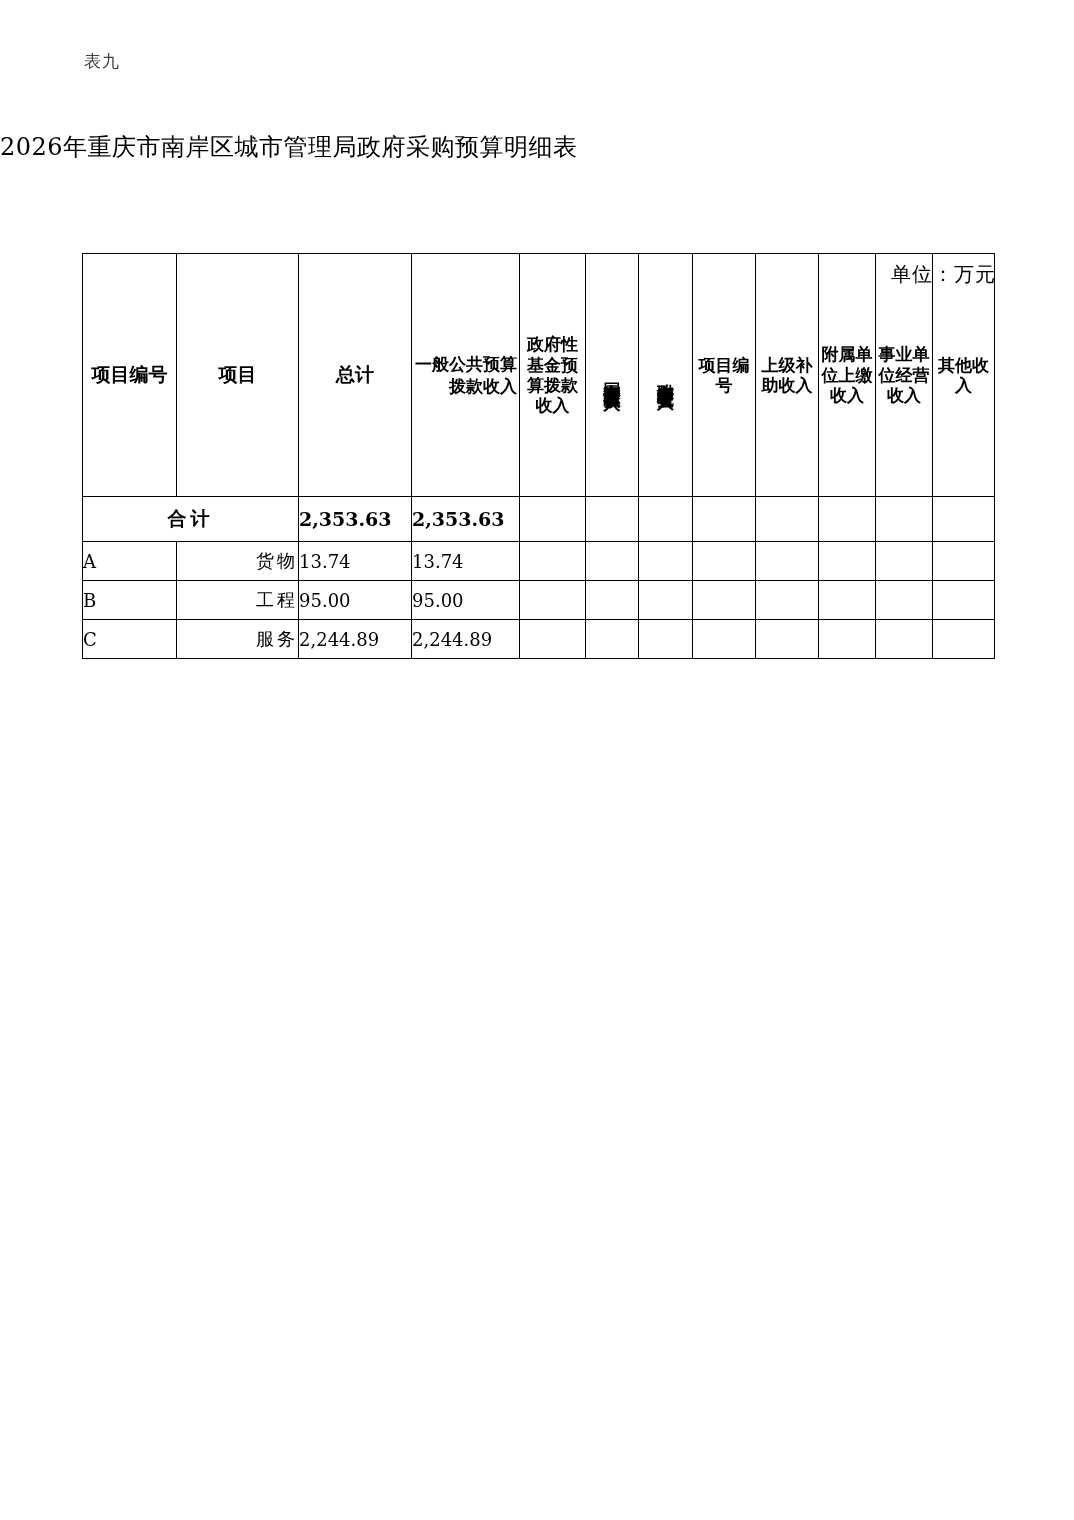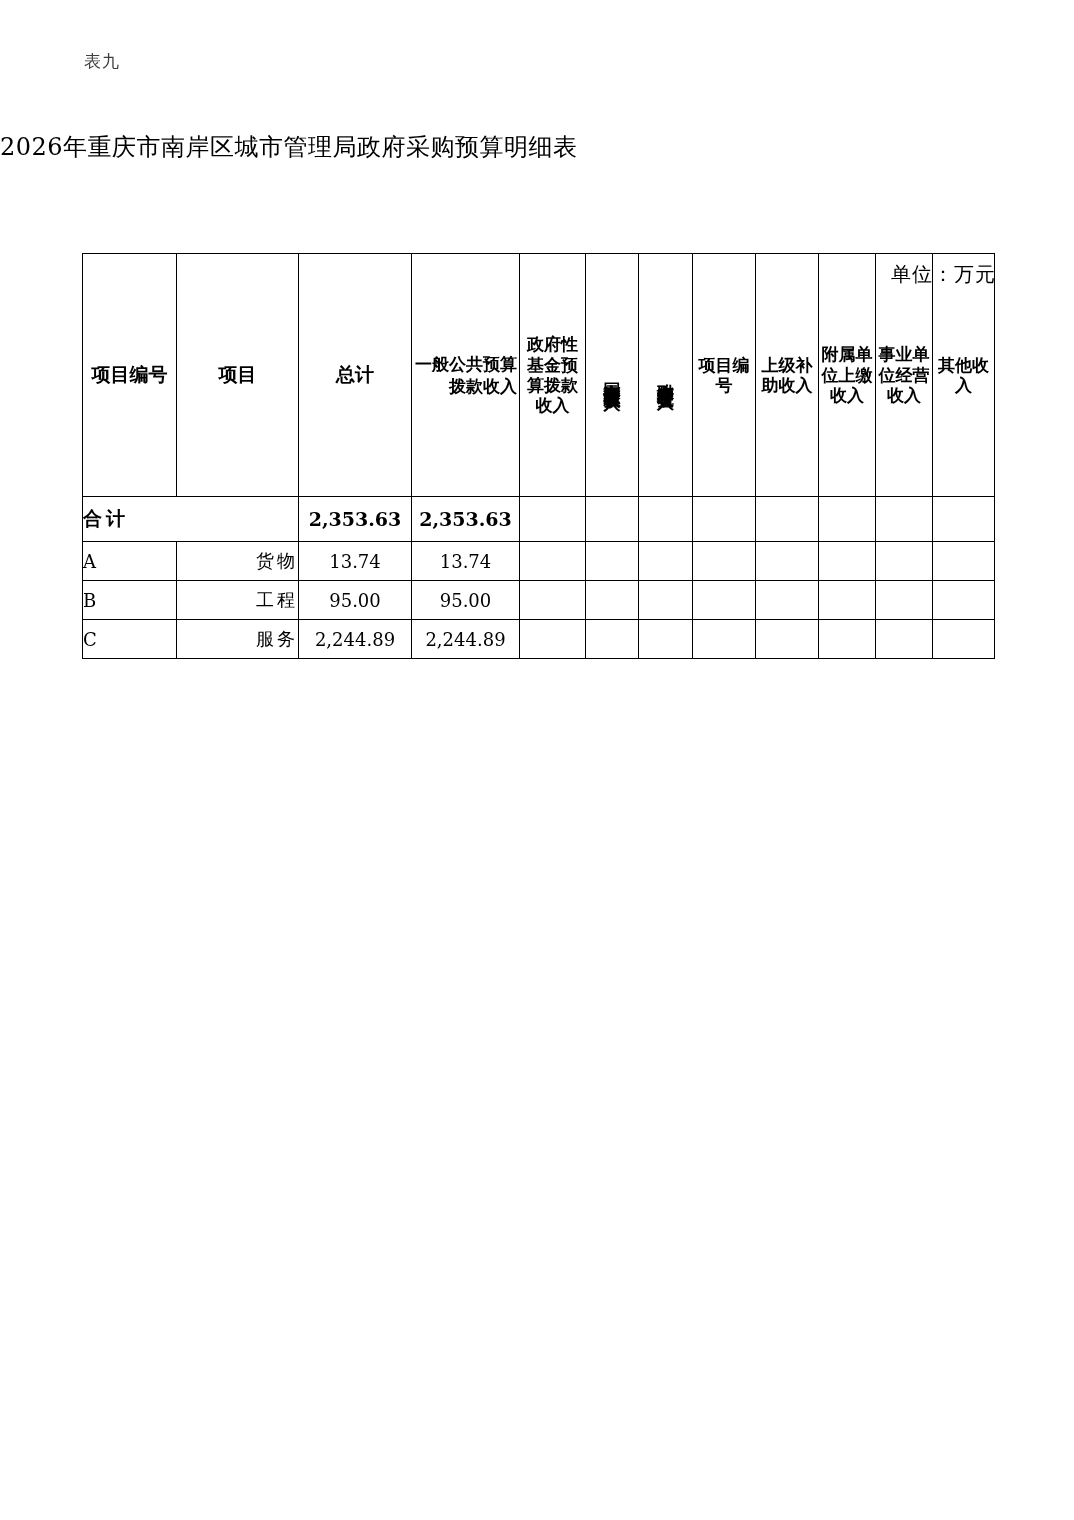--- a/index.html
+++ b/index.html
@@ -120,25 +120,26 @@
     padding-left: 8px;
     font-family: "DejaVu Sans Mono", "Liberation Mono", monospace;
     font-size: 16px;
   }
   td.name {
     text-align: right;
     padding-left: 22px;
     letter-spacing: 3px;
   }
   td.name-center {
+    text-align: center;
     letter-spacing: 4px;
     margin-left: 44px;
   }
   td.num {
-    text-align: center;
+    text-align: left;
     padding-right: 10px;
   }
   td.blank {
     text-align: center;
   }
   .w-code { width: 94px; }
   .w-name { width: 122px; }
   .w-total { width: 113px; }
   .w-gen { width: 108px; }
   .w-v1 { width: 66px; }

